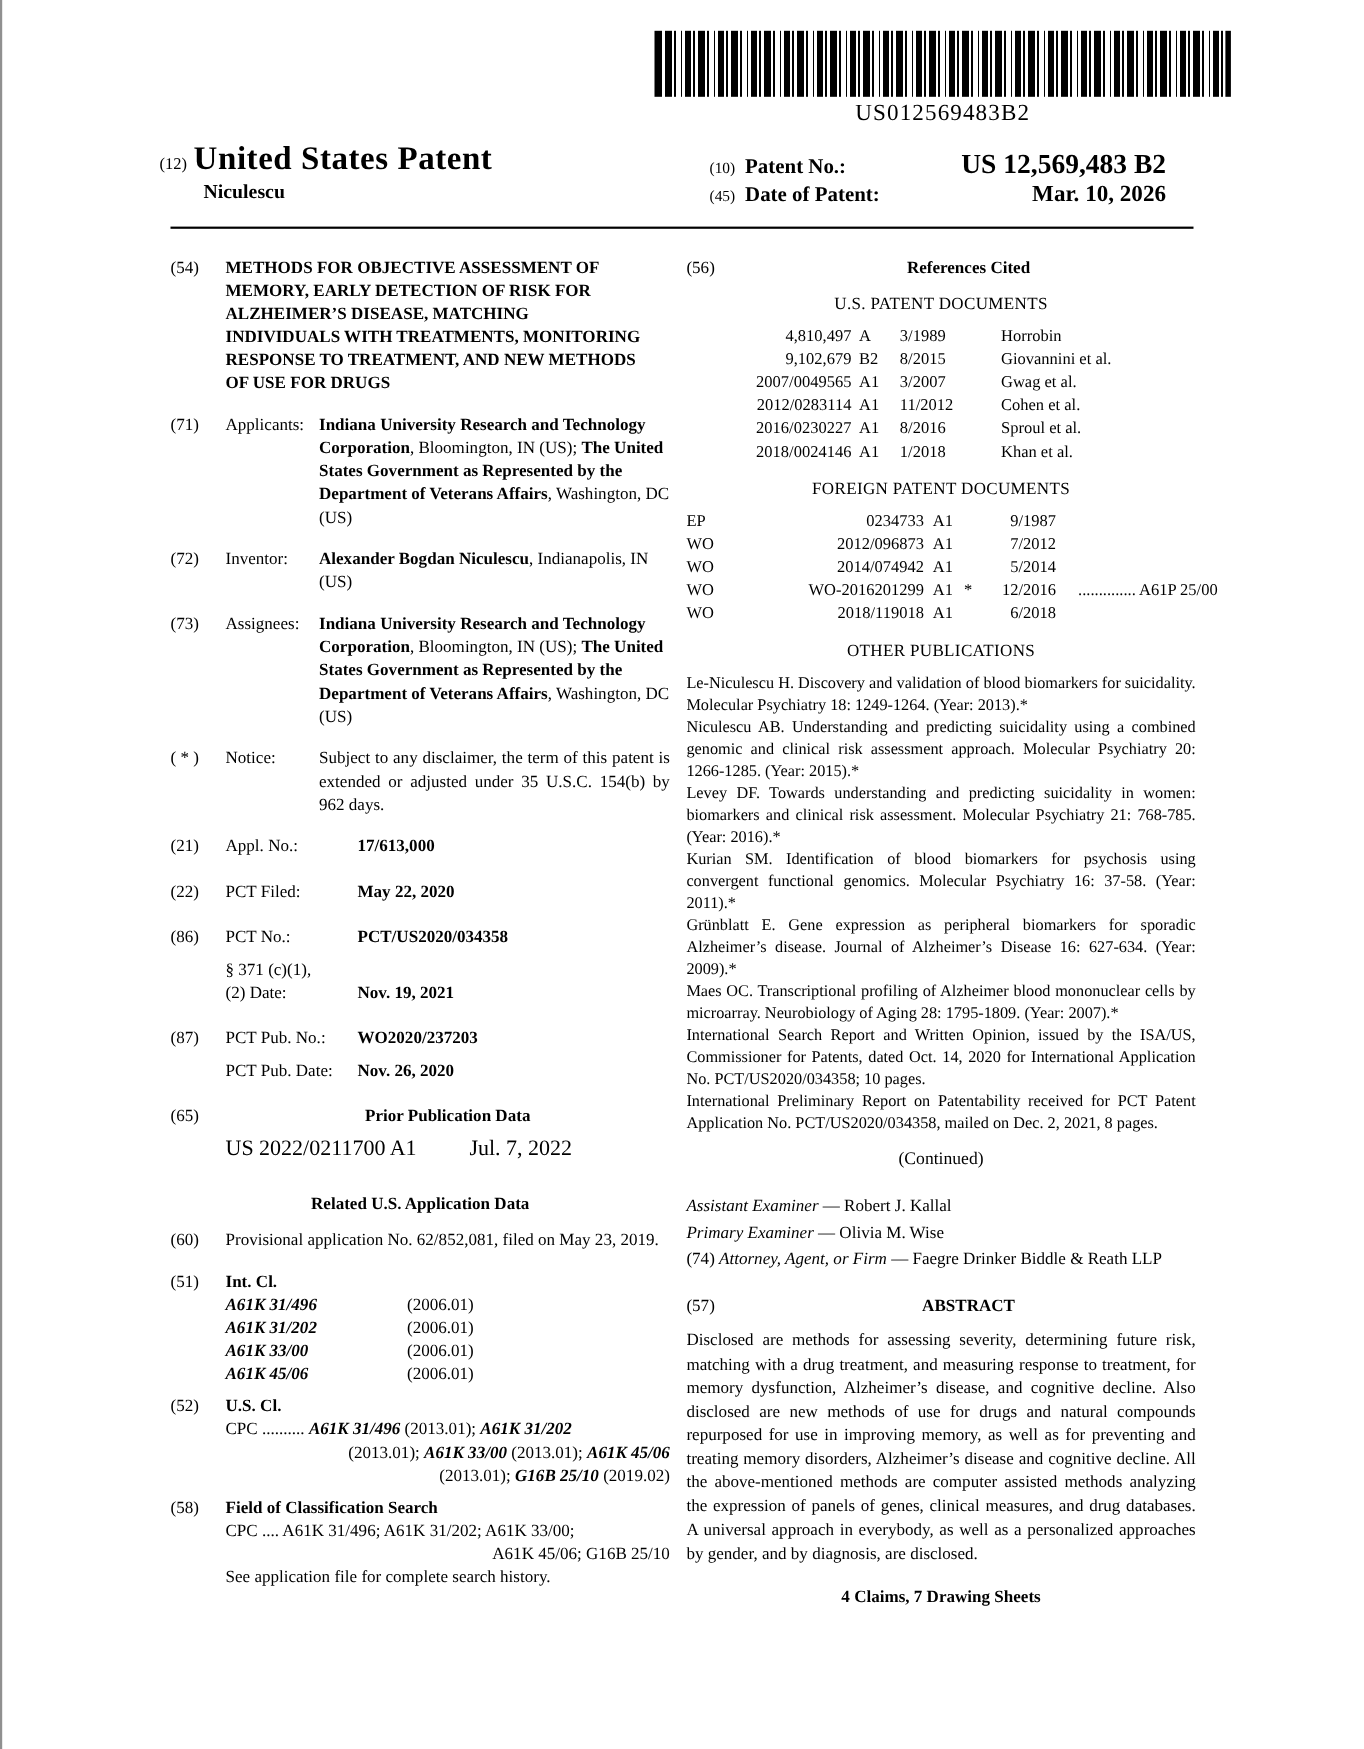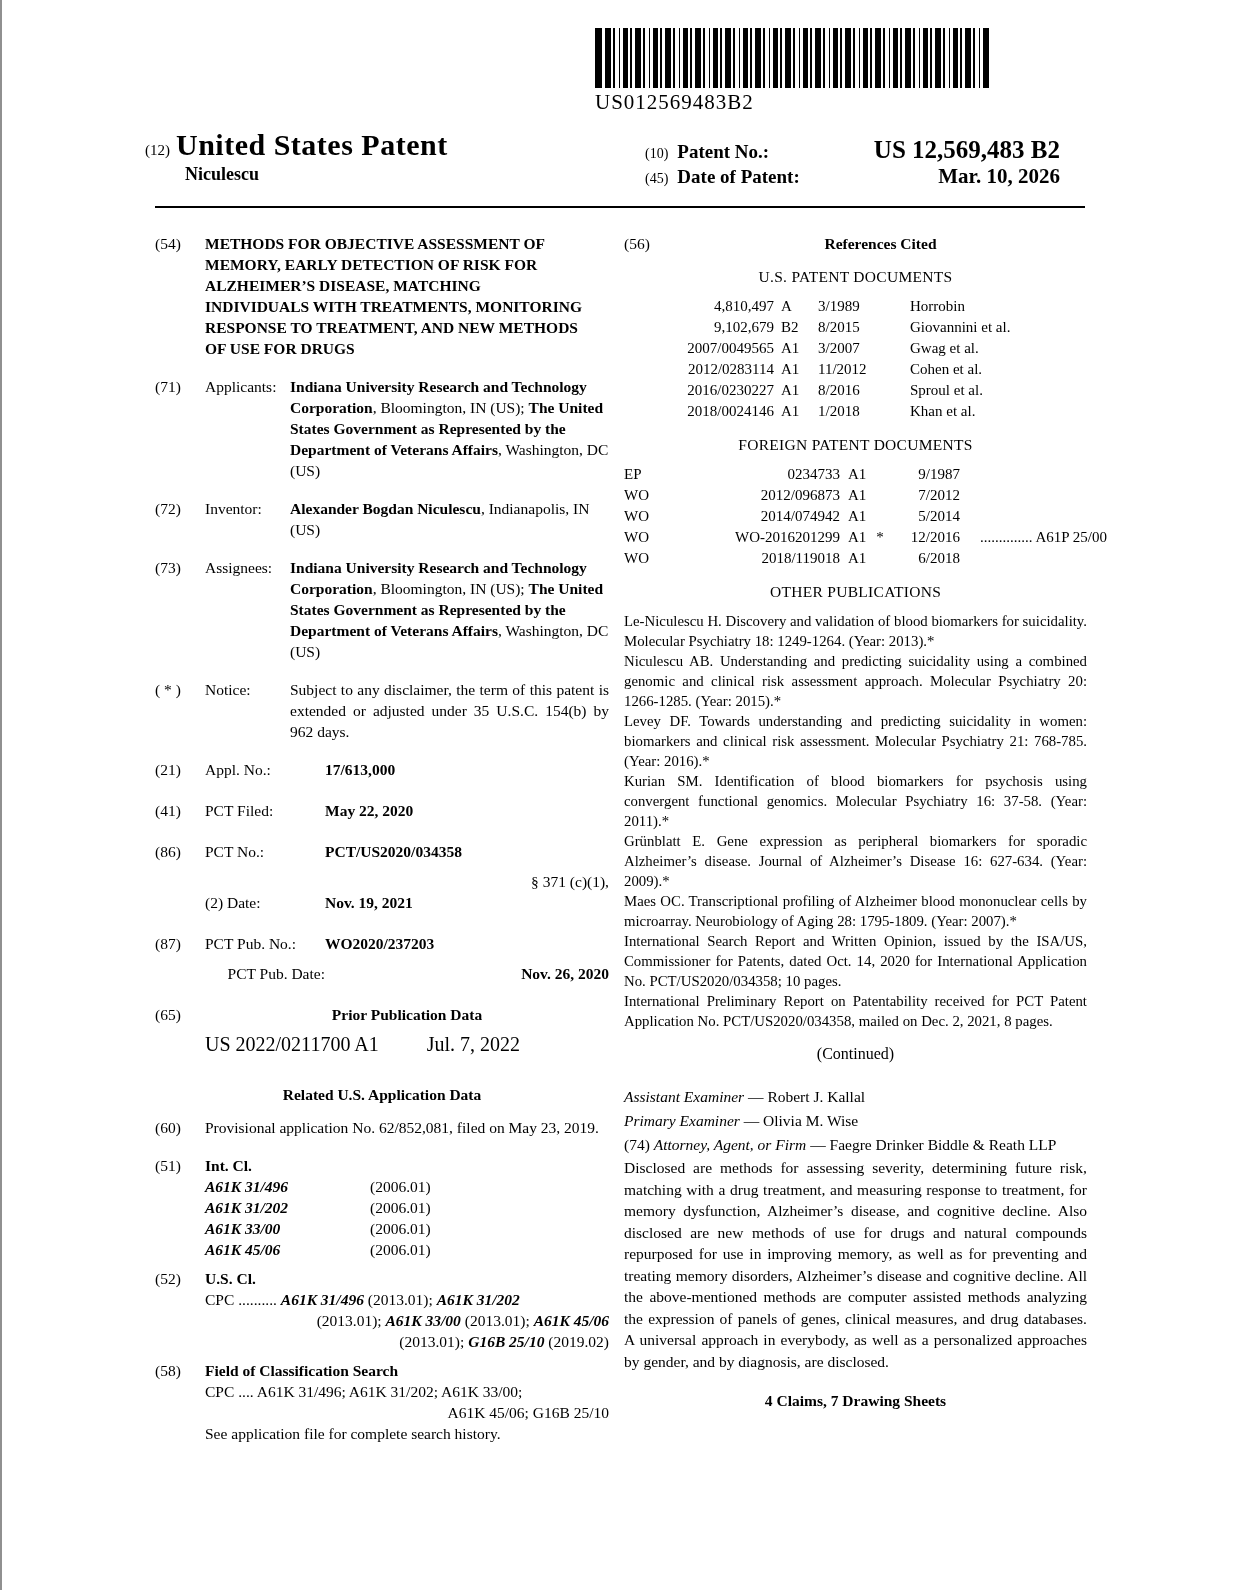--- a/index.html
+++ b/index.html
@@ -7,21 +7,21 @@
     width:1240px;height:1590px;background:#ffffff;color:#000;
     font-family:"Liberation Serif","DejaVu Serif",serif;
     position:relative;overflow:hidden;
   }
   .edge-line{position:absolute;left:0;top:0;width:2px;height:1590px;background:#909090;}
   .b{font-weight:bold;}
   .i{font-style:italic;}
   .bi{font-weight:bold;font-style:italic;}
 
   
-  .barcode-wrap{position:absolute;left:595px;top:28px;width:394px;}
+  .barcode-wrap{position:absolute;left:595px;top:28px;width:524px;text-align:center;}
   .barcode{
     height:60px;border-left:5px solid #000;border-right:5px solid #000;
     background:repeating-linear-gradient(90deg,
       #000 0px,#000 2px,#fff 2px,#fff 5px,
       #000 5px,#000 11px,#fff 11px,#fff 13px,
       #000 13px,#000 15px,#fff 15px,#fff 19px,
       #000 19px,#000 20px,#fff 20px,#fff 23px,
       #000 23px,#000 28px,#fff 28px,#fff 30px);
   }
   .barcode-text{font-size:21px;margin-top:2px;letter-spacing:1px;}
@@ -46,21 +46,21 @@
   .sec{display:flex;margin-bottom:17px;font-size:15.5px;line-height:21px;}
   .sec-num{width:50px;flex:none;}
   .sec-body{flex:1;}
 
   .patent-title{font-weight:bold;max-width:378px;}
   .kv{display:flex;}
   .kv-l{flex:none;min-width:85px;}
   .kv-v{flex:1;}
   .fld .kv-l{min-width:120px;}
   .fld{margin-bottom:20px;}
-  .sub{margin-top:9px;text-align:right;}
+  .sub{margin-top:9px;}
   .just{text-align:justify;}
 
   .hdr-row{display:flex;font-size:15.5px;line-height:21px;}
   .hdr-row .sec-num{width:50px;flex:none;}
   .hdr-center{flex:1;text-align:center;font-weight:bold;}
   .pubdata{margin:8px 0 0 50px;font-size:20px;}
   .pubdata .pd-date{margin-left:48px;}
   .center-head{font-weight:bold;text-align:center;font-size:15.5px;margin:30px 0 13px 0;}
 
   .icl-row{line-height:21px;}
@@ -166,21 +166,21 @@
 
     <div class="sec fld">
       <div class="sec-num">(21)</div>
       <div class="sec-body kv">
         <span class="kv-l">Appl. No.:</span>
         <span class="kv-v b">17/613,000</span>
       </div>
     </div>
 
     <div class="sec fld">
-      <div class="sec-num">(41)</div>
+      <div class="sec-num">(22)</div>
       <div class="sec-body kv">
         <span class="kv-l">PCT Filed:</span>
         <span class="kv-v b">May 22, 2020</span>
       </div>
     </div>
 
     <div class="sec fld">
       <div class="sec-num">(86)</div>
       <div class="sec-body">
         <div class="kv">
@@ -378,19 +378,23 @@
         <div class="pub-item">International Search Report and Written Opinion, issued by the ISA/US, Commissioner for Patents, dated Oct. 14, 2020 for International Application No. PCT/US2020/034358; 10 pages.</div>
         <div class="pub-item">International Preliminary Report on Patentability received for PCT Patent Application No. PCT/US2020/034358, mailed on Dec. 2, 2021, 8 pages.</div>
       </div>
 
     <div class="continued">(Continued)</div>
 
     <div class="exam-line"><span class="i">Assistant Examiner</span><span> — Robert J. Kallal</span></div>
     <div class="exam-line"><span class="i">Primary Examiner</span><span> — Olivia M. Wise</span></div>
     <div class="exam-line"><span>(74) </span><span class="i">Attorney, Agent, or Firm</span><span> — Faegre Drinker Biddle &amp; Reath LLP</span></div>
 
+    <div class="hdr-row abstract-head">
+      <div class="sec-num">(57)</div>
+      <div class="hdr-center">ABSTRACT</div>
+    </div>
 
     <div class="abstract">Disclosed are methods for assessing severity, determining future risk, matching with a drug treatment, and measuring response to treatment, for memory dysfunction, Alzheimer’s disease, and cognitive decline. Also disclosed are new methods of use for drugs and natural compounds repurposed for use in improving memory, as well as for preventing and treating memory disorders, Alzheimer’s disease and cognitive decline. All the above-mentioned methods are computer assisted methods analyzing the expression of panels of genes, clinical measures, and drug databases. A universal approach in everybody, as well as a personalized approaches by gender, and by diagnosis, are disclosed.</div>
 
     <div class="claims">4 Claims, 7 Drawing Sheets</div>
 
   </div>
 </div>
 
 </body></html>

